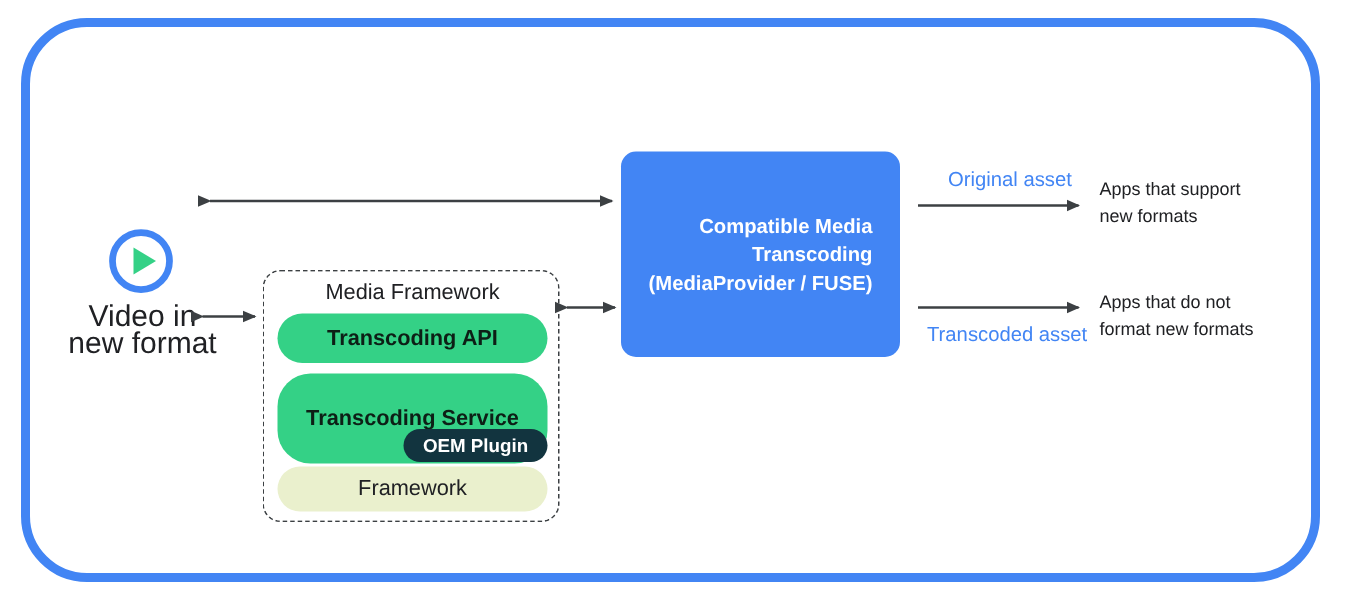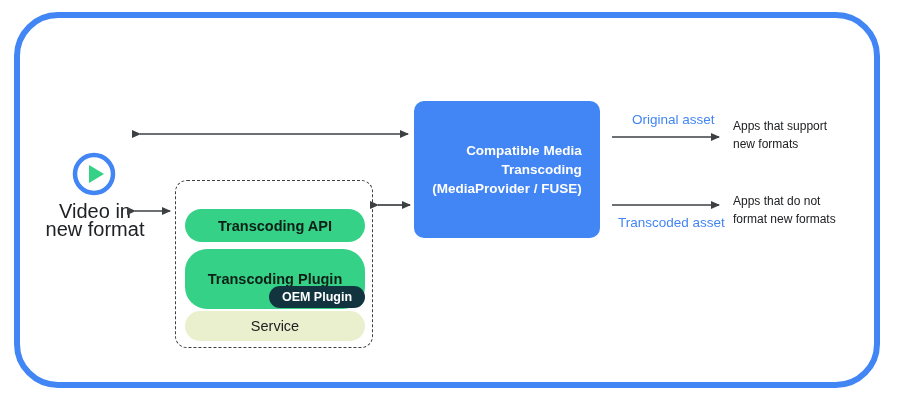--- a/index.html
+++ b/index.html
@@ -187,35 +187,36 @@
 
   <svg id="play-icon" viewBox="0 0 48 48">
     <circle cx="24" cy="24" r="19" fill="#ffffff" stroke="#4285f4" stroke-width="4.5"></circle>
     <polygon points="19,15 34,24 19,33" fill="#34d186"></polygon>
   </svg>
 
   <div id="video-label">Video in
 new format</div>
 
   <div id="media-framework">
+    <div id="mf-title">Media Framework</div>
 
     <div class="stack-box" id="box-api">
       <span>Transcoding API</span>
     </div>
 
     <div class="stack-box" id="box-service">
-      <span>Transcoding Plugin</span>
+      <span>Transcoding Service</span>
     </div>
 
     <div id="oem-plugin">
       <span>OEM Plugin</span>
     </div>
 
     <div class="stack-box" id="box-hardware">
-      <span>Service</span>
+      <span>Framework</span>
     </div>
   </div>
 
   <div id="cmt-box">
     <span>Compatible Media
 Transcoding
 (MediaProvider / FUSE)</span>
   </div>
 
   <div class="asset-label" id="label-original">Original asset</div>

